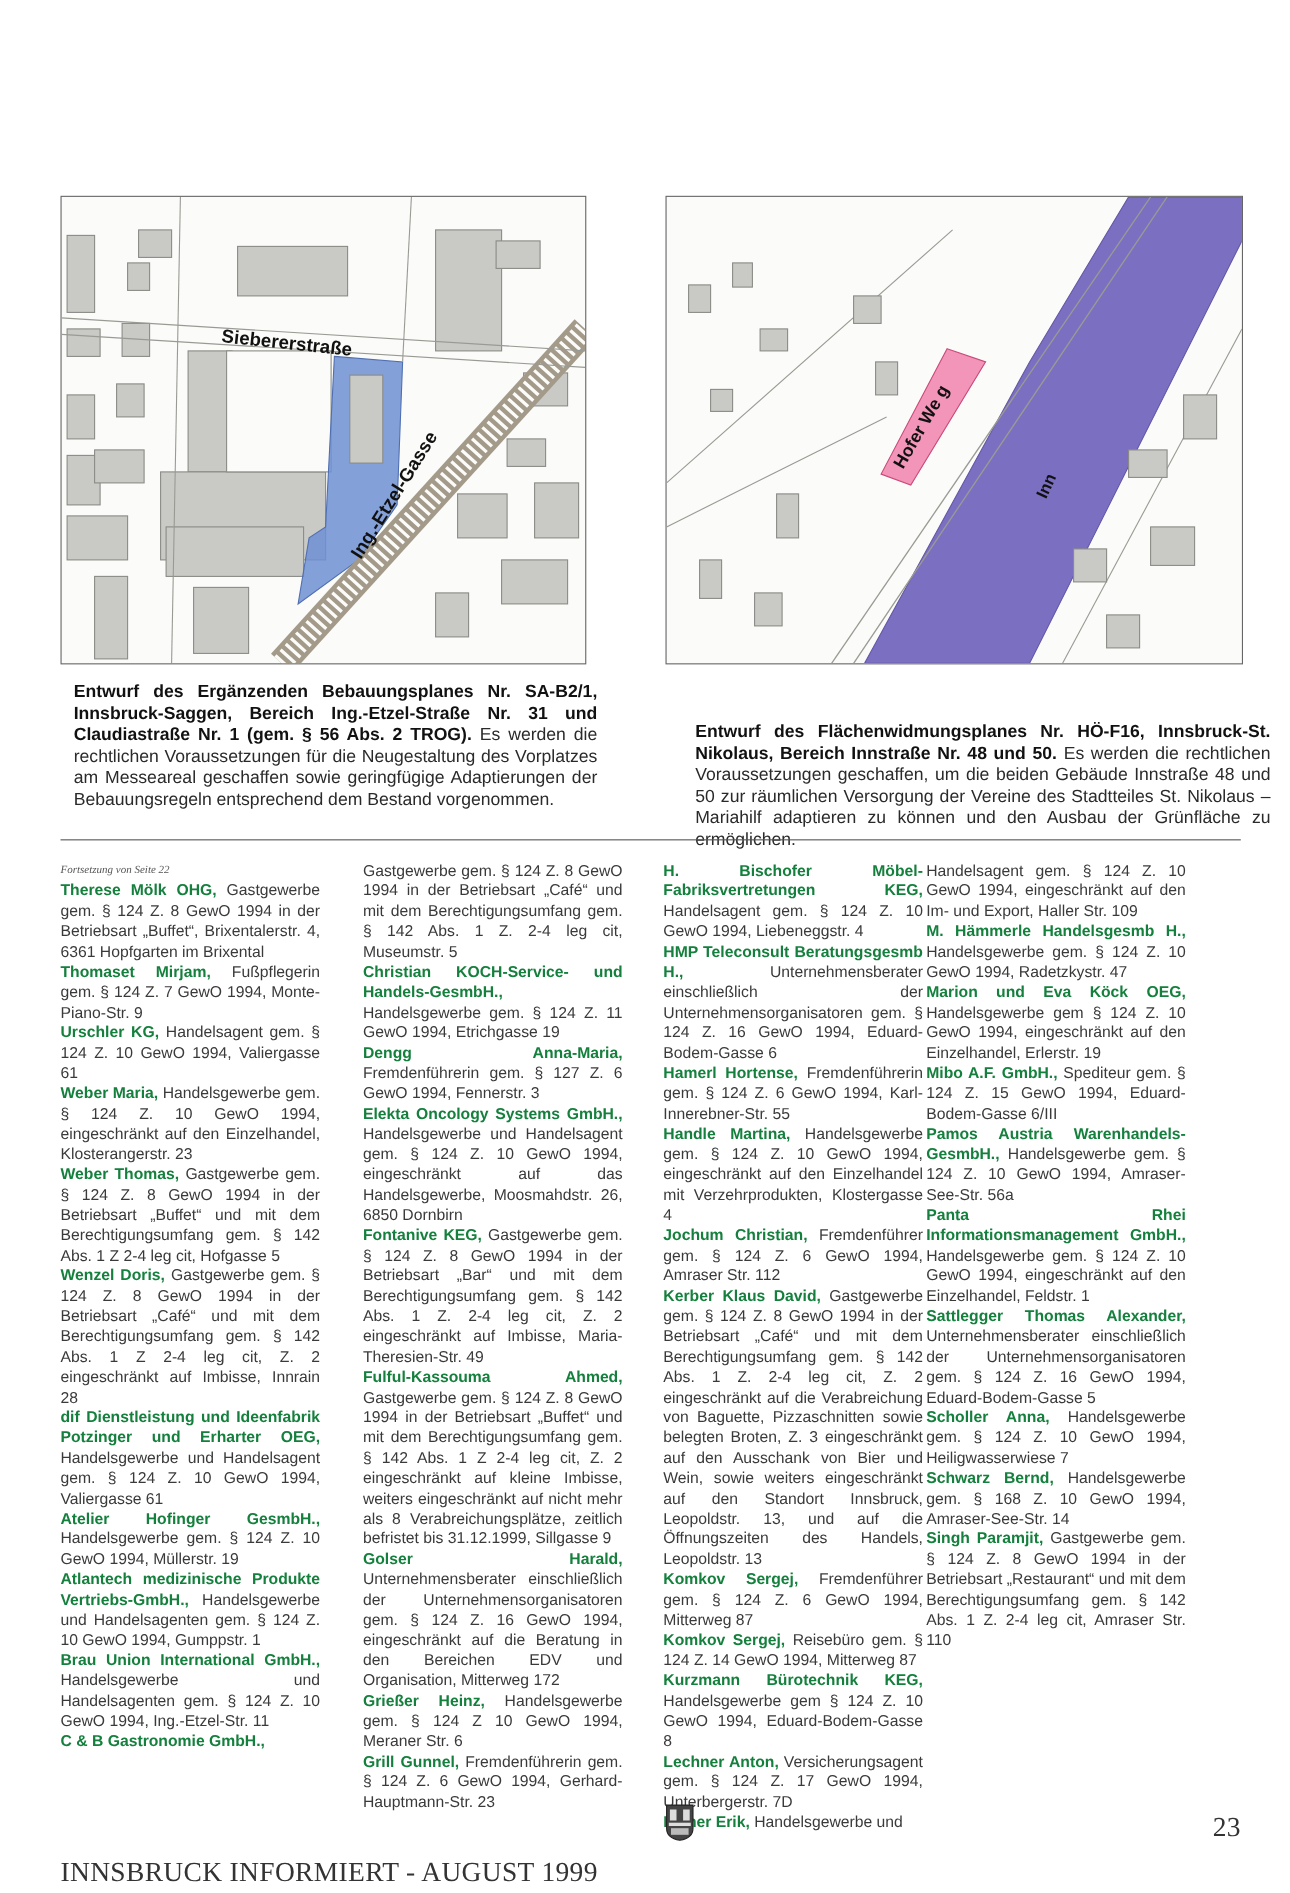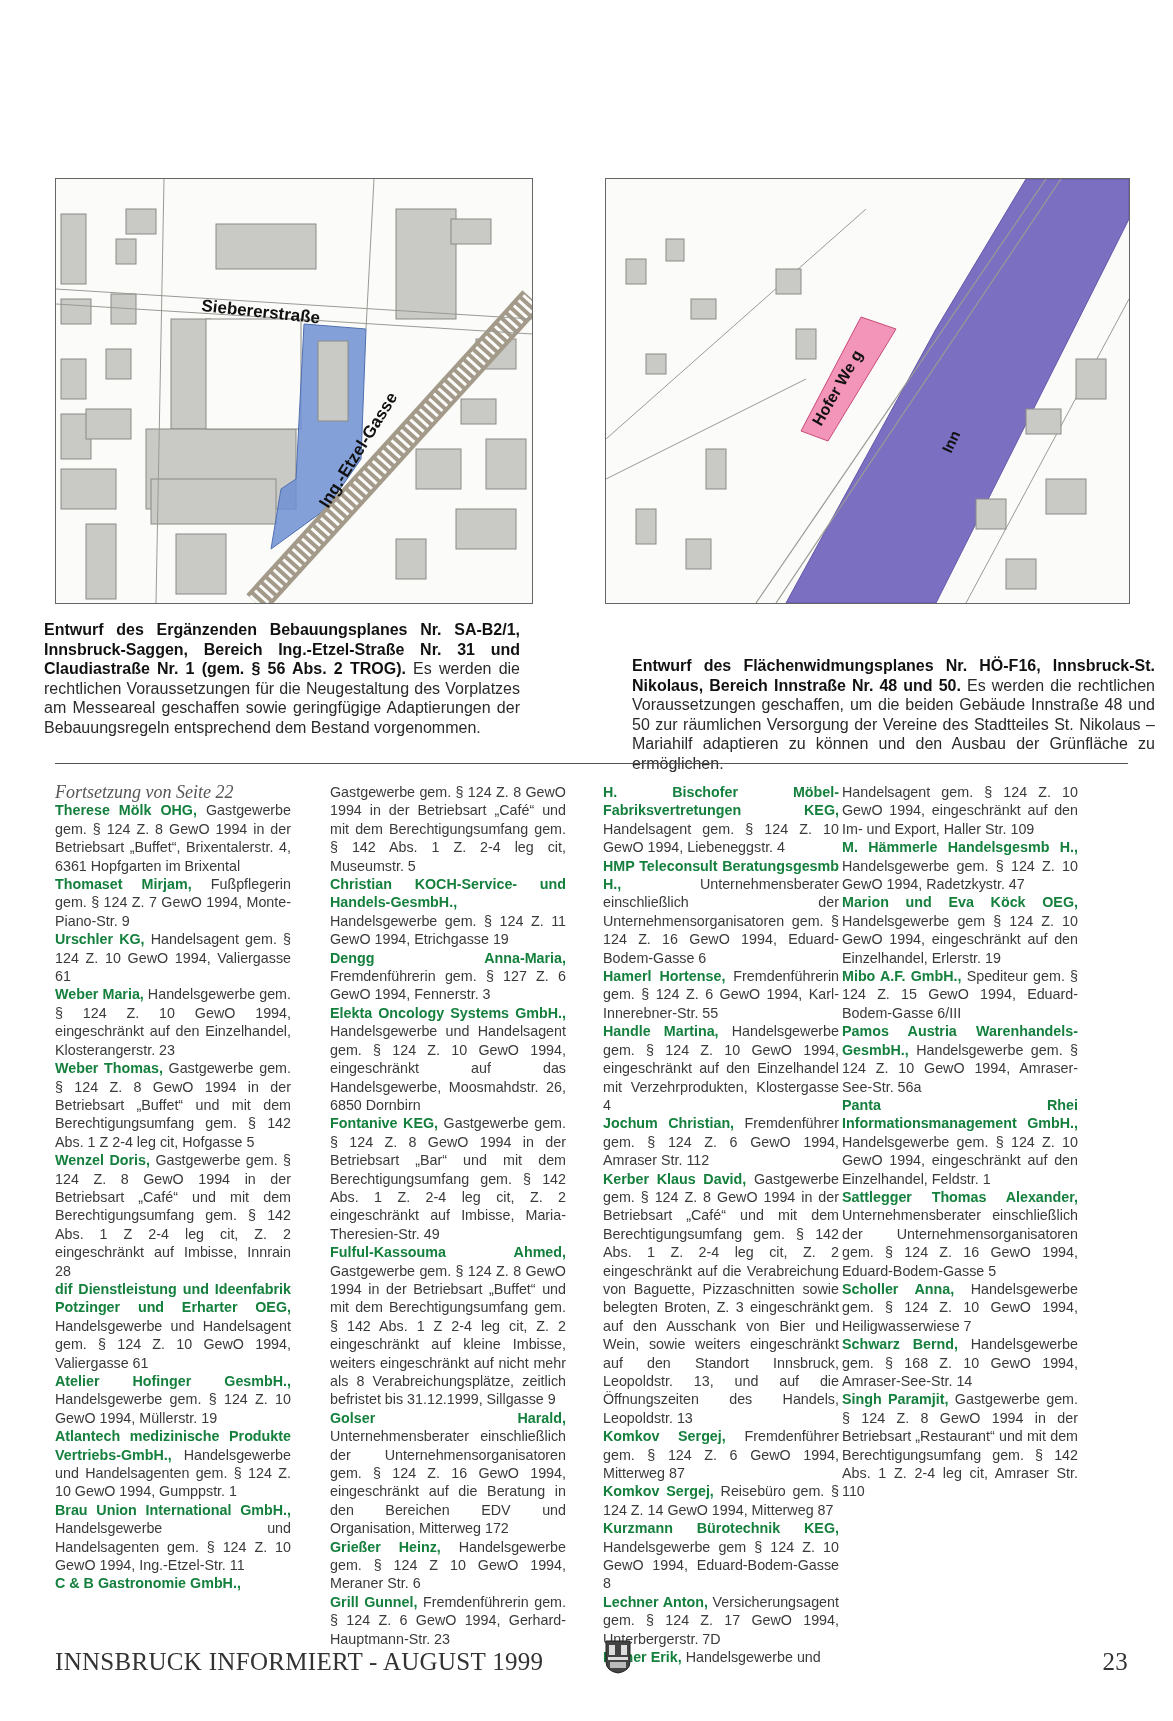--- a/index.html
+++ b/index.html
@@ -3,33 +3,33 @@
 <meta charset="utf-8">
 <style>
   html, body { margin:0; padding:0; background:#ffffff; }
   body { width:1173px; height:1721px; position:relative; overflow:hidden; font-family:"Liberation Sans", sans-serif; color:#222; }
   .map { position:absolute; border:1.5px solid #666; background:#fbfbf9; overflow:hidden; }
   #map-left { left:55px; top:178px; width:476px; height:424px; }
   #map-right { left:605px; top:178px; width:523px; height:424px; }
   .map svg { width:100%; height:100%; display:block; }
   .caption { position:absolute; font-size:16px; line-height:19.5px; text-align:justify; color:#2a2a2a; }
   .caption b { color:#111; font-weight:bold; }
-  #caption-left { left:44px; top:620px; width:476px; }
+  #caption-left { left:67px; top:620px; width:476px; }
   #caption-right { left:632px; top:620px; width:523px;margin-top:36px; }
   .hr { position:absolute; left:55px; top:763px; width:1073px; height:0; border-top:1.5px solid #555; }
   .col { position:absolute; top:783px; width:236px; font-size:14.3px; line-height:18.4px; text-align:justify; color:#3a3a3a; hyphens:manual; }
   .col p { margin:0; }
   .col .name { font-weight:bold; color:#15803d; }
   #col-1 { left:55px; }
   #col-2 { left:330px; }
   #col-3 { left:603px; }
   #col-4 { left:842px; }
-  .cont { font-family:"Liberation Serif", serif; font-style:italic; color:#555; font-size:18px; display:block; }
+  .cont { font-family:"Liberation Serif", serif; font-style:italic; color:#555; font-size:10px; display:block; }
   .footer { position:absolute; top:1648px; font-family:"Liberation Serif", serif; font-size:25px; color:#333; letter-spacing:0.3px; }
-  #footer-title { left:55px; }
+  #footer-title { left:55px;margin-top:41px; }
   #footer-page { right:45px; }
   #footer-logo { position:absolute; left:605px; top:1640px; width:26px; height:34px; }
 </style>
 </head>
 <body>
 
 <div class="map" id="map-left">
   <svg viewBox="0 0 476 424" preserveAspectRatio="none">
     <g fill="#c9c9c6" stroke="#8a8a86" stroke-width="1">
       <rect x="5" y="35" width="25" height="70"></rect>

